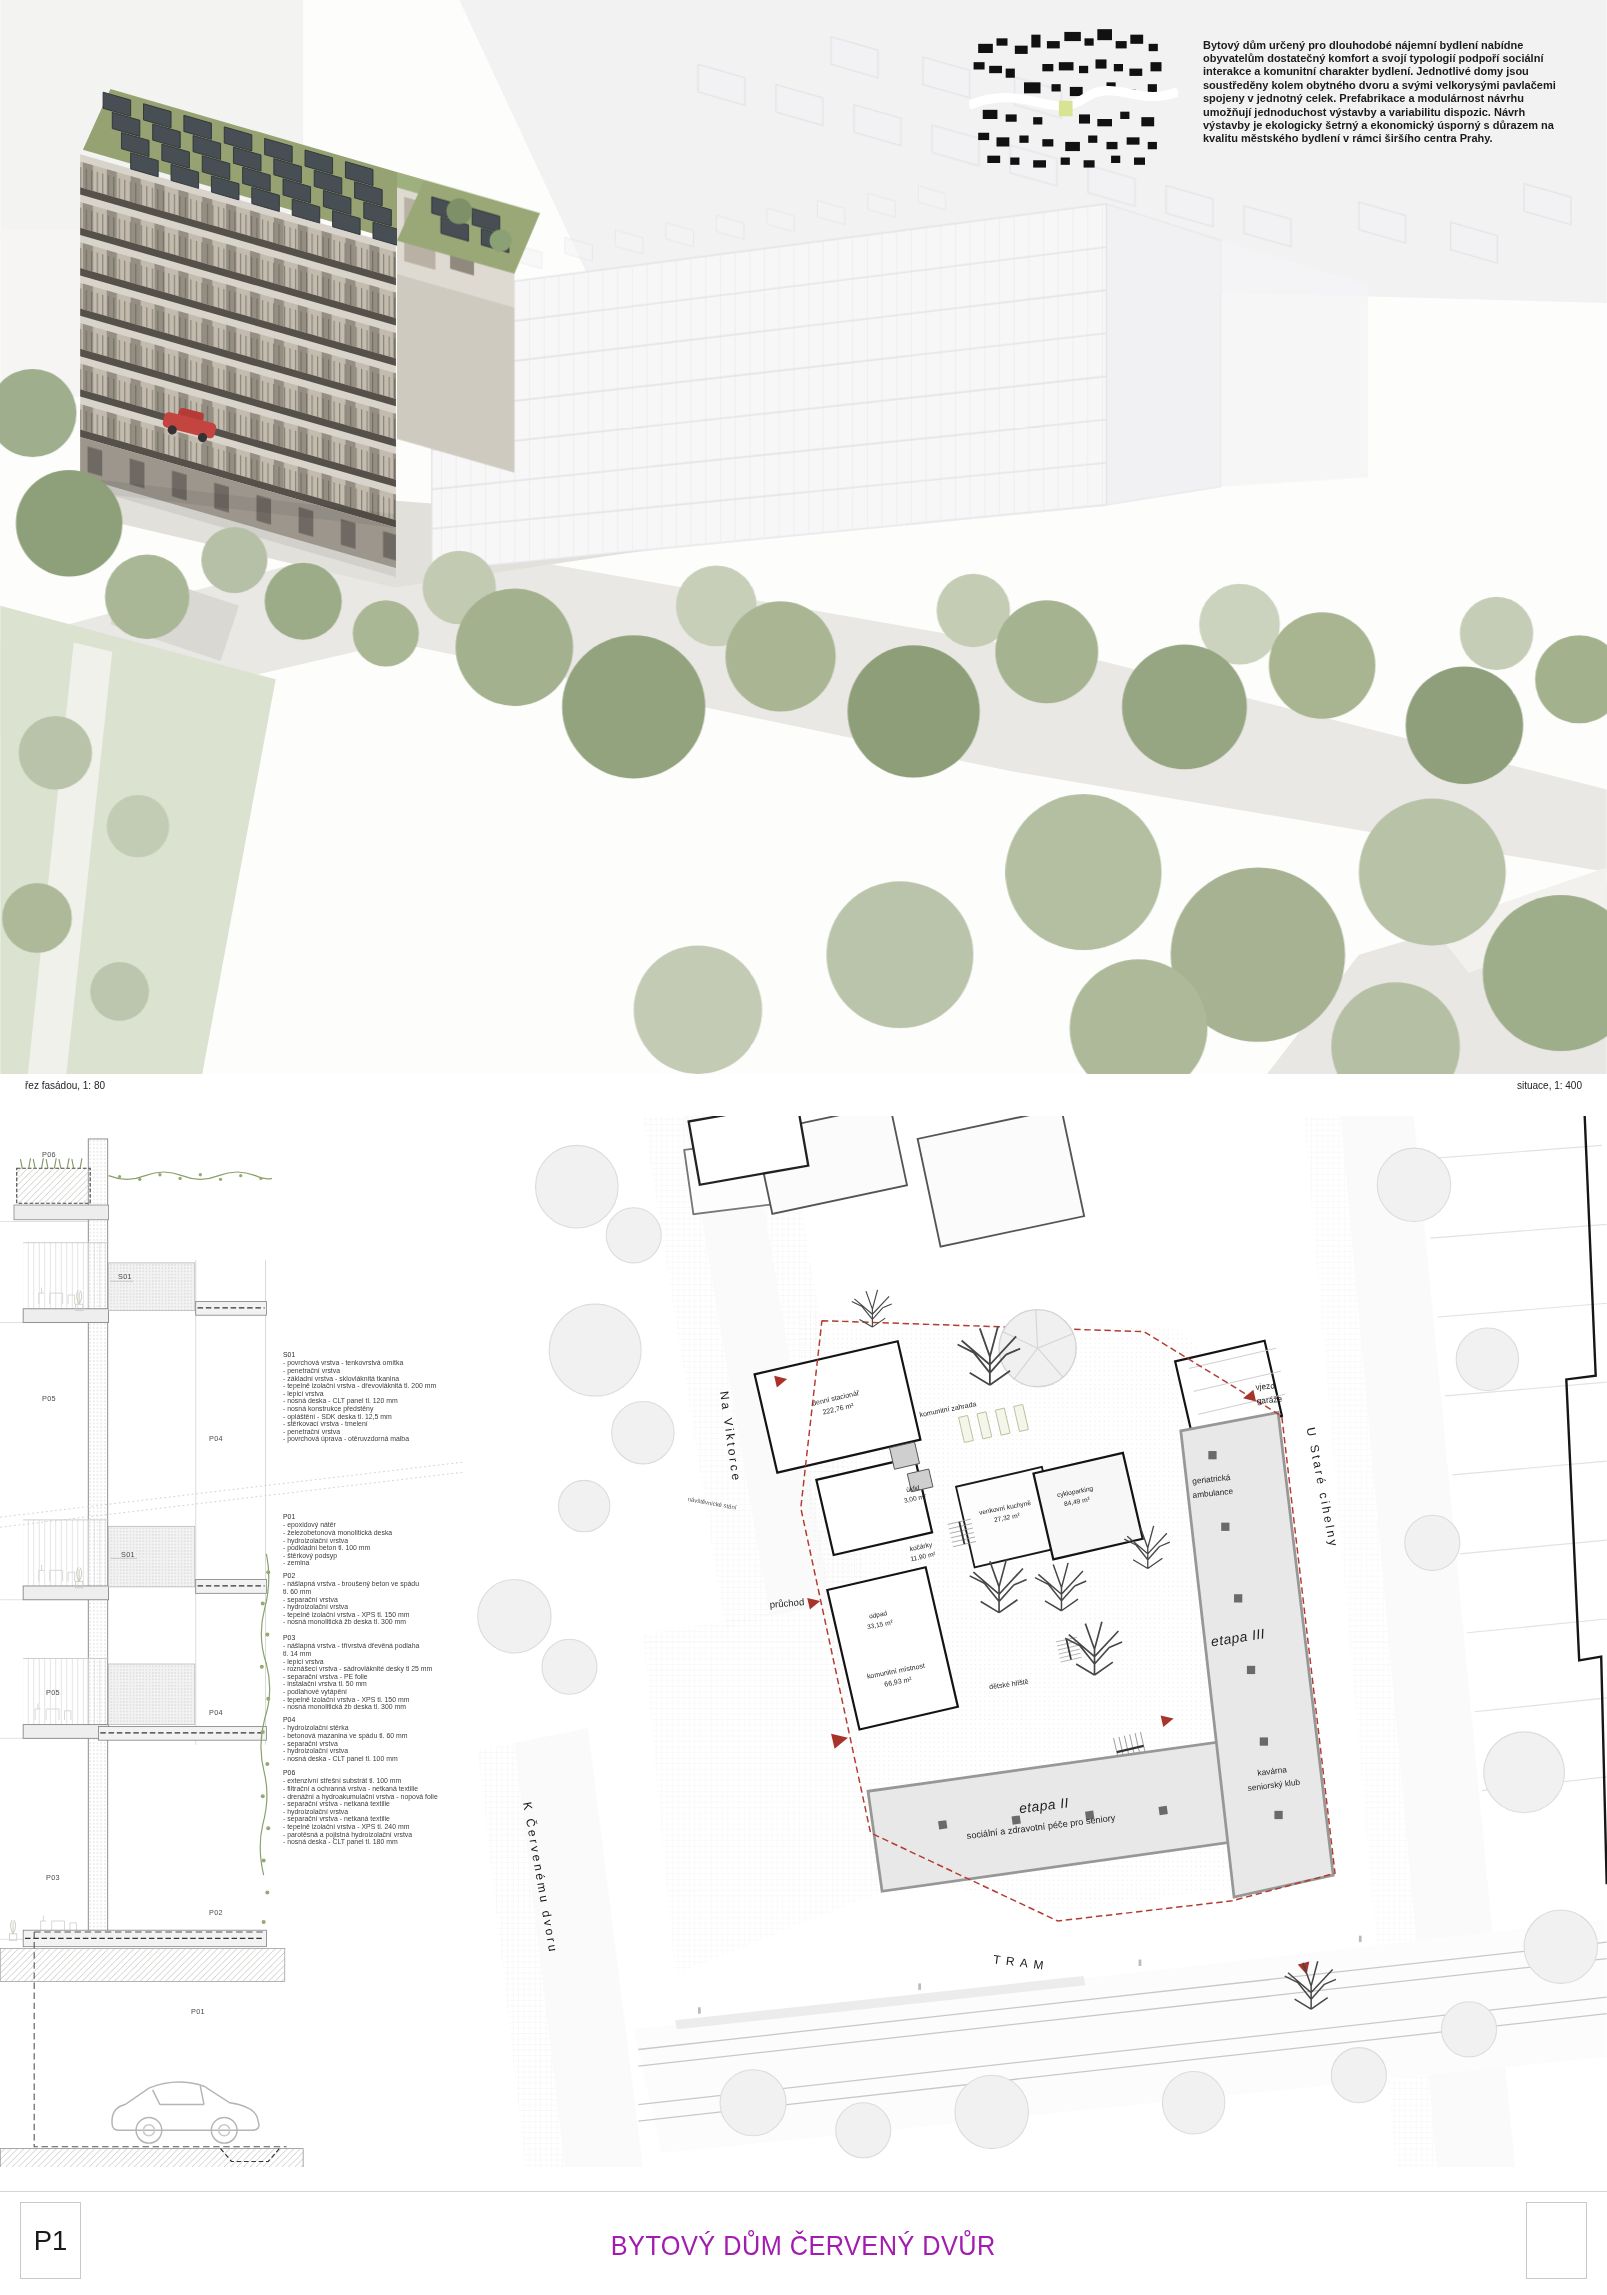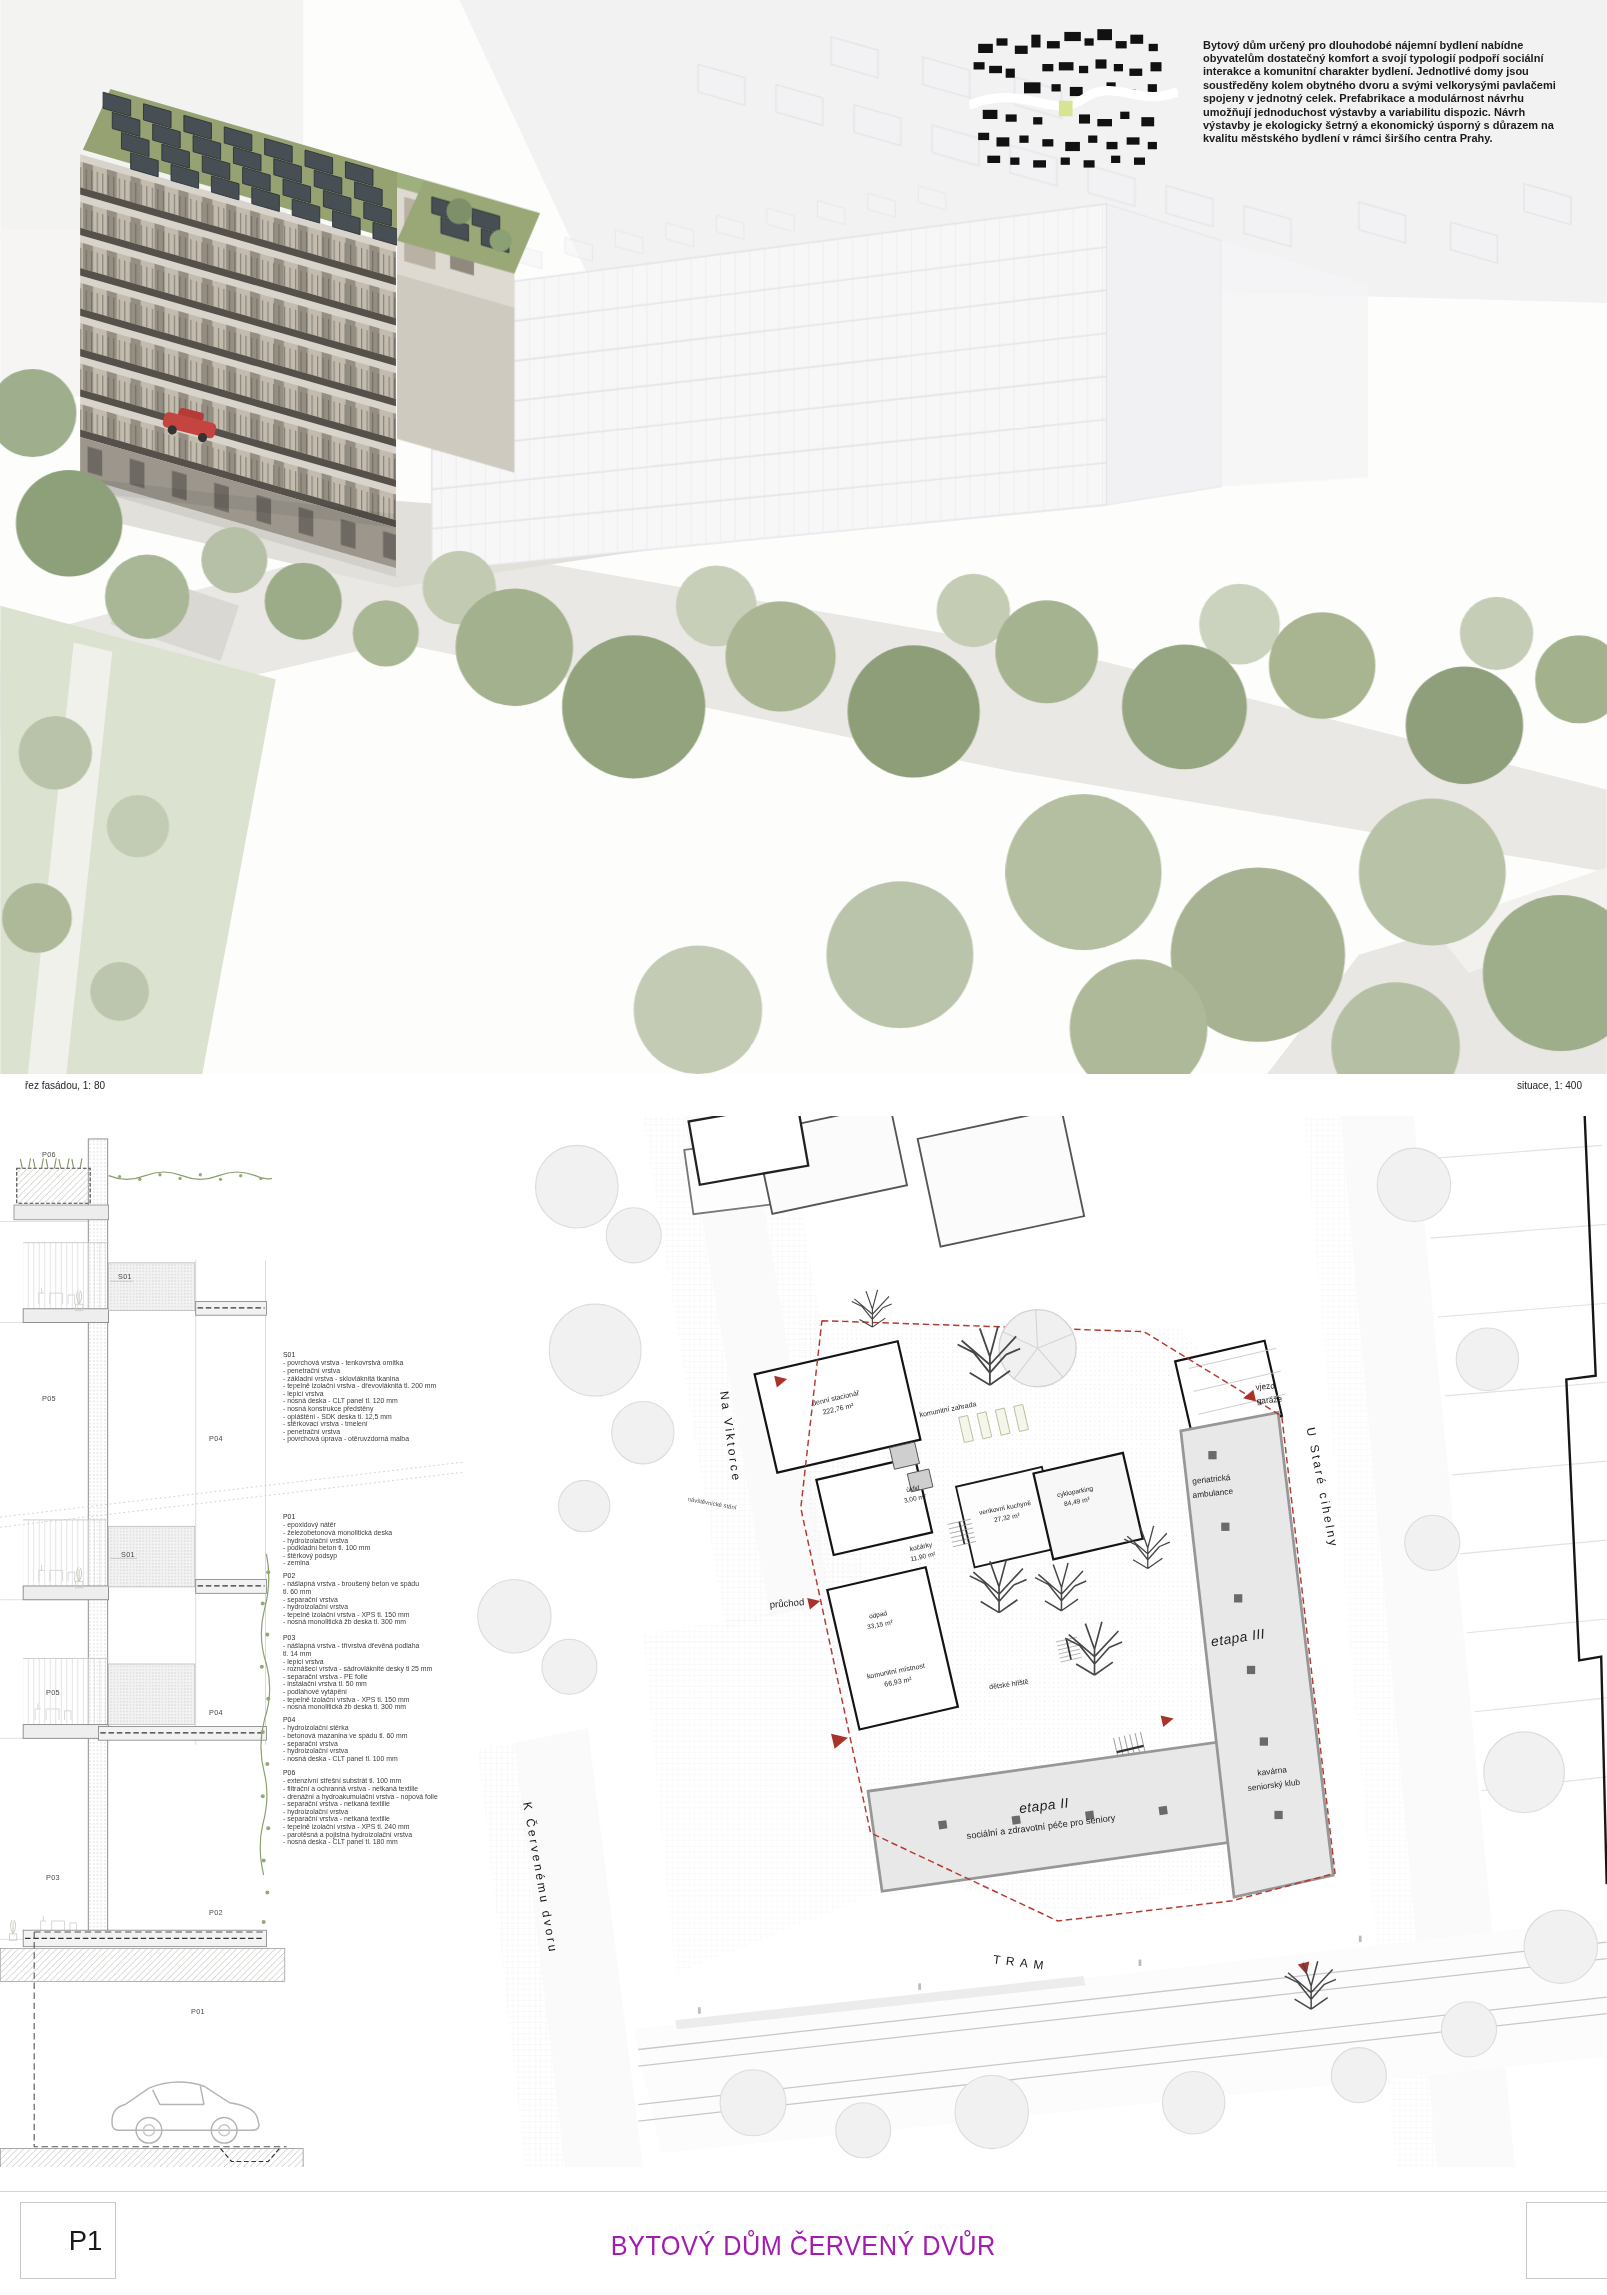--- a/index.html
+++ b/index.html
@@ -18,21 +18,21 @@
   .street{font-size:12px;letter-spacing:2.8px;color:#161616;}
   .tiny{font-size:6px;color:#555;}
   .room{font-size:7px;}
   .room .nm{display:block;} .room .ar{display:block;}
   .phase{font-size:13.8px;font-style:italic;letter-spacing:0.5px;color:#222;}
   .phase-sub{font-size:9.2px;color:#222;}
   .note{font-size:9.6px;color:#1e1e1e;}
   .note-sm{font-size:8.3px;line-height:1.7;color:#1e1e1e;}
   .footer-rule{left:0;top:2191px;width:1607px;height:0.9px;background:#d4d4d4;}
   .corner-box{top:2202px;width:59px;height:75px;border:1.4px solid #c9c9c9;background:#fff;
-              display:flex;align-items:center;justify-content:center;padding-left:35px;}
+              display:flex;align-items:center;justify-content:center;}
   .panel-id{font-size:27.5px;color:#1a1a1a;}
   .sheet-title{left:0;top:2230px;width:1607px;text-align:center;font-size:27.5px;color:#a21caf;
                letter-spacing:0.5px;}
   .sheet-title span{display:inline-block;transform:scaleX(.92);}
 </style>
 </head>
 <body>
 
 <div class="board">
 

